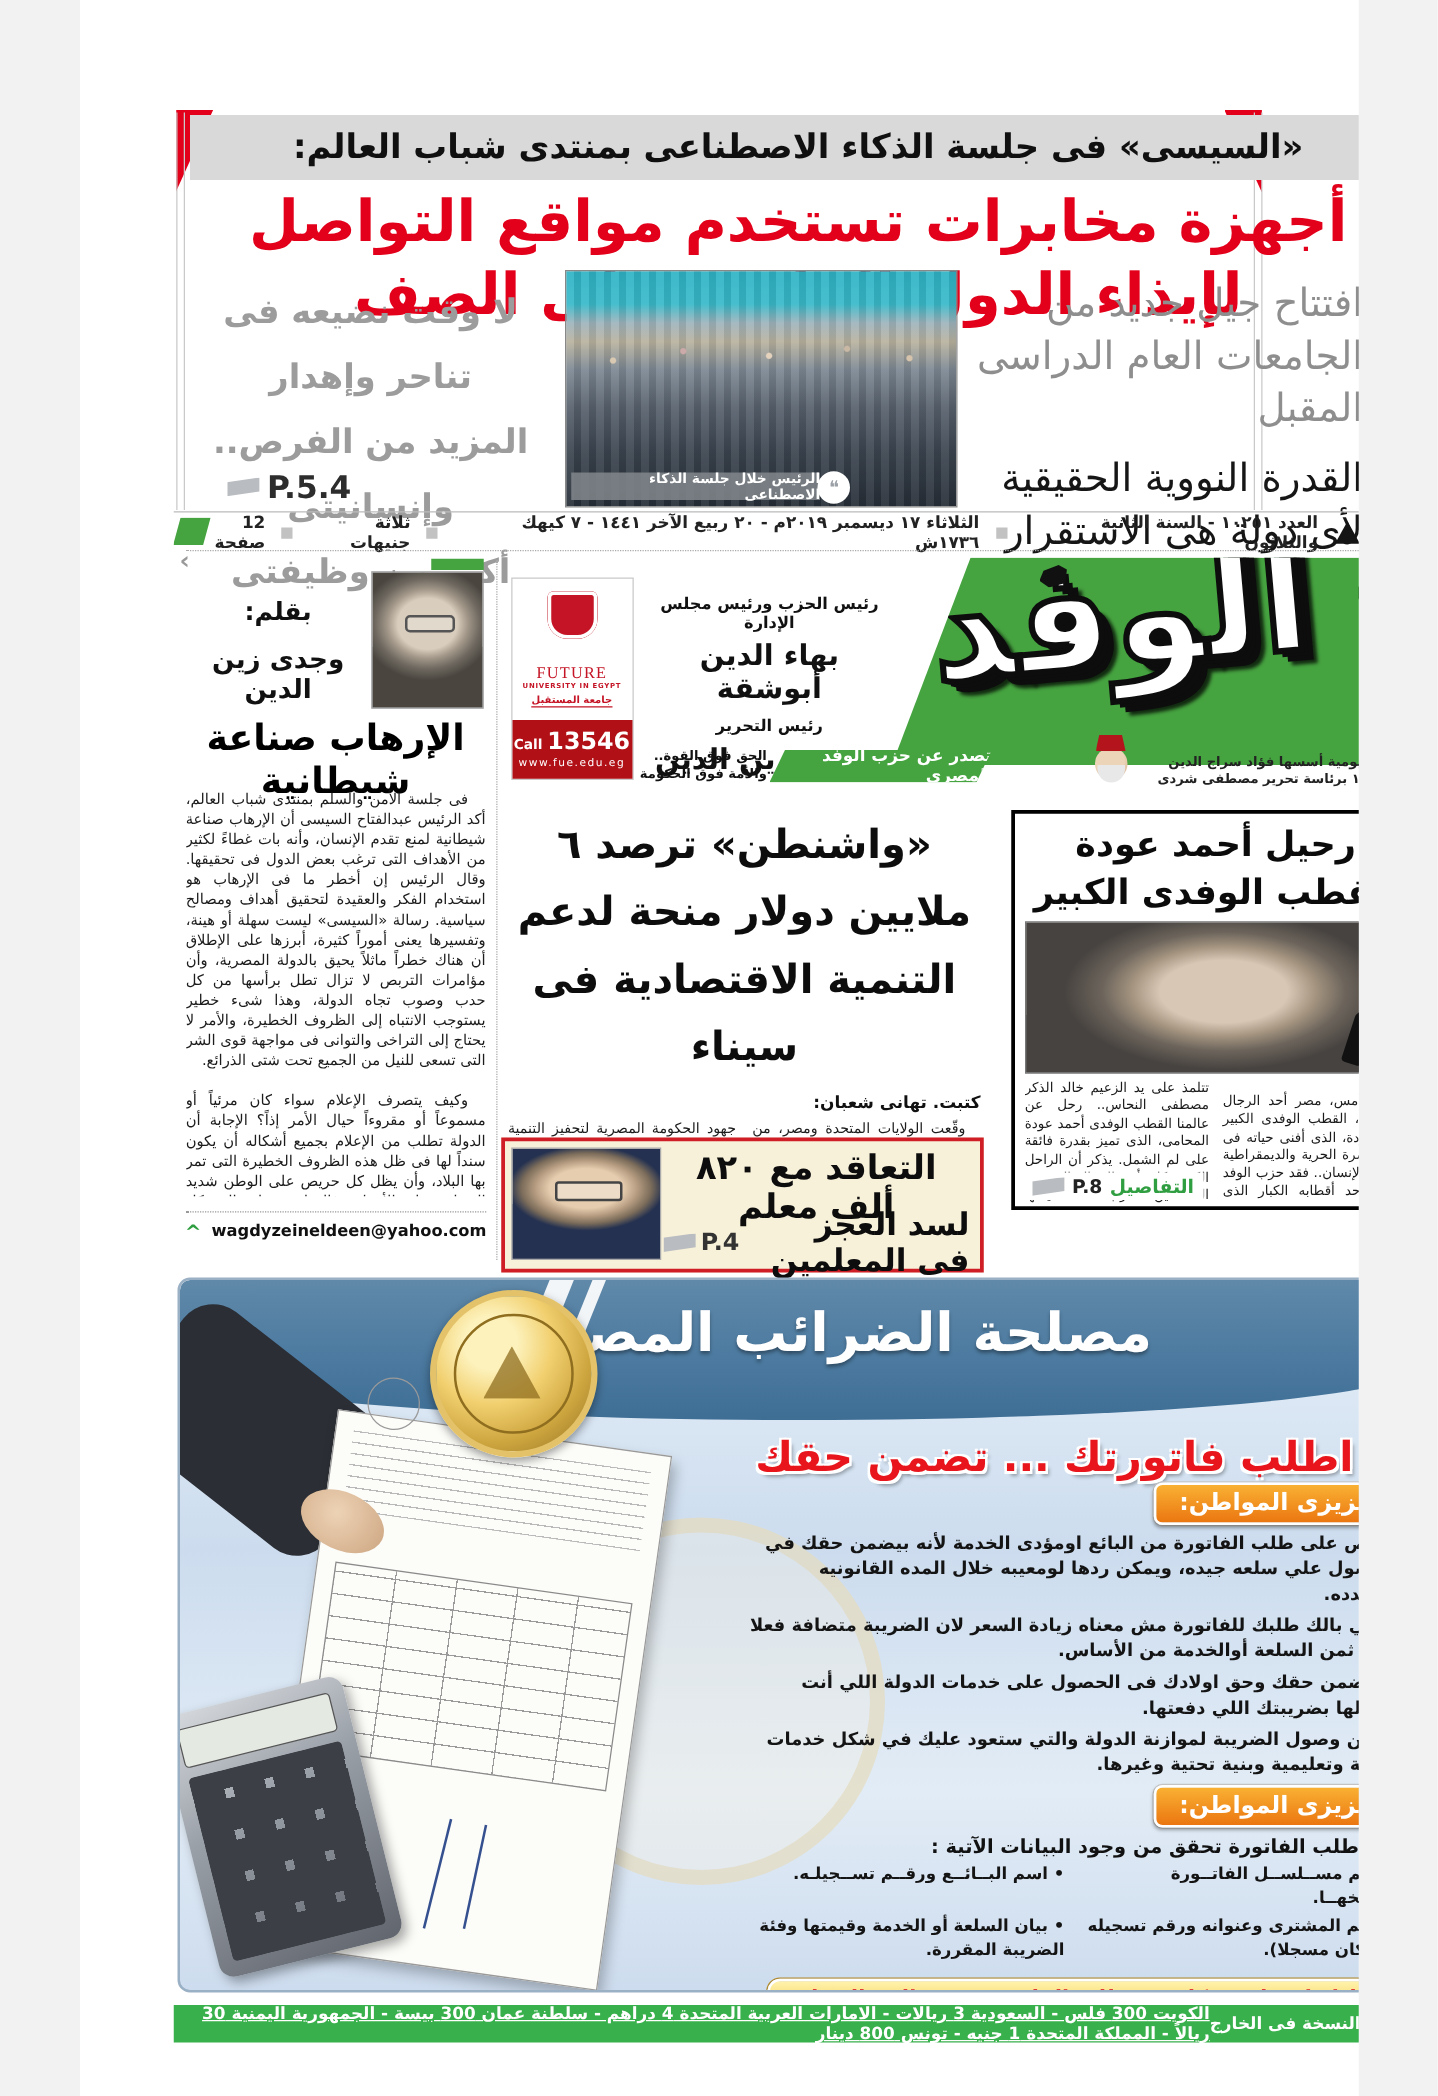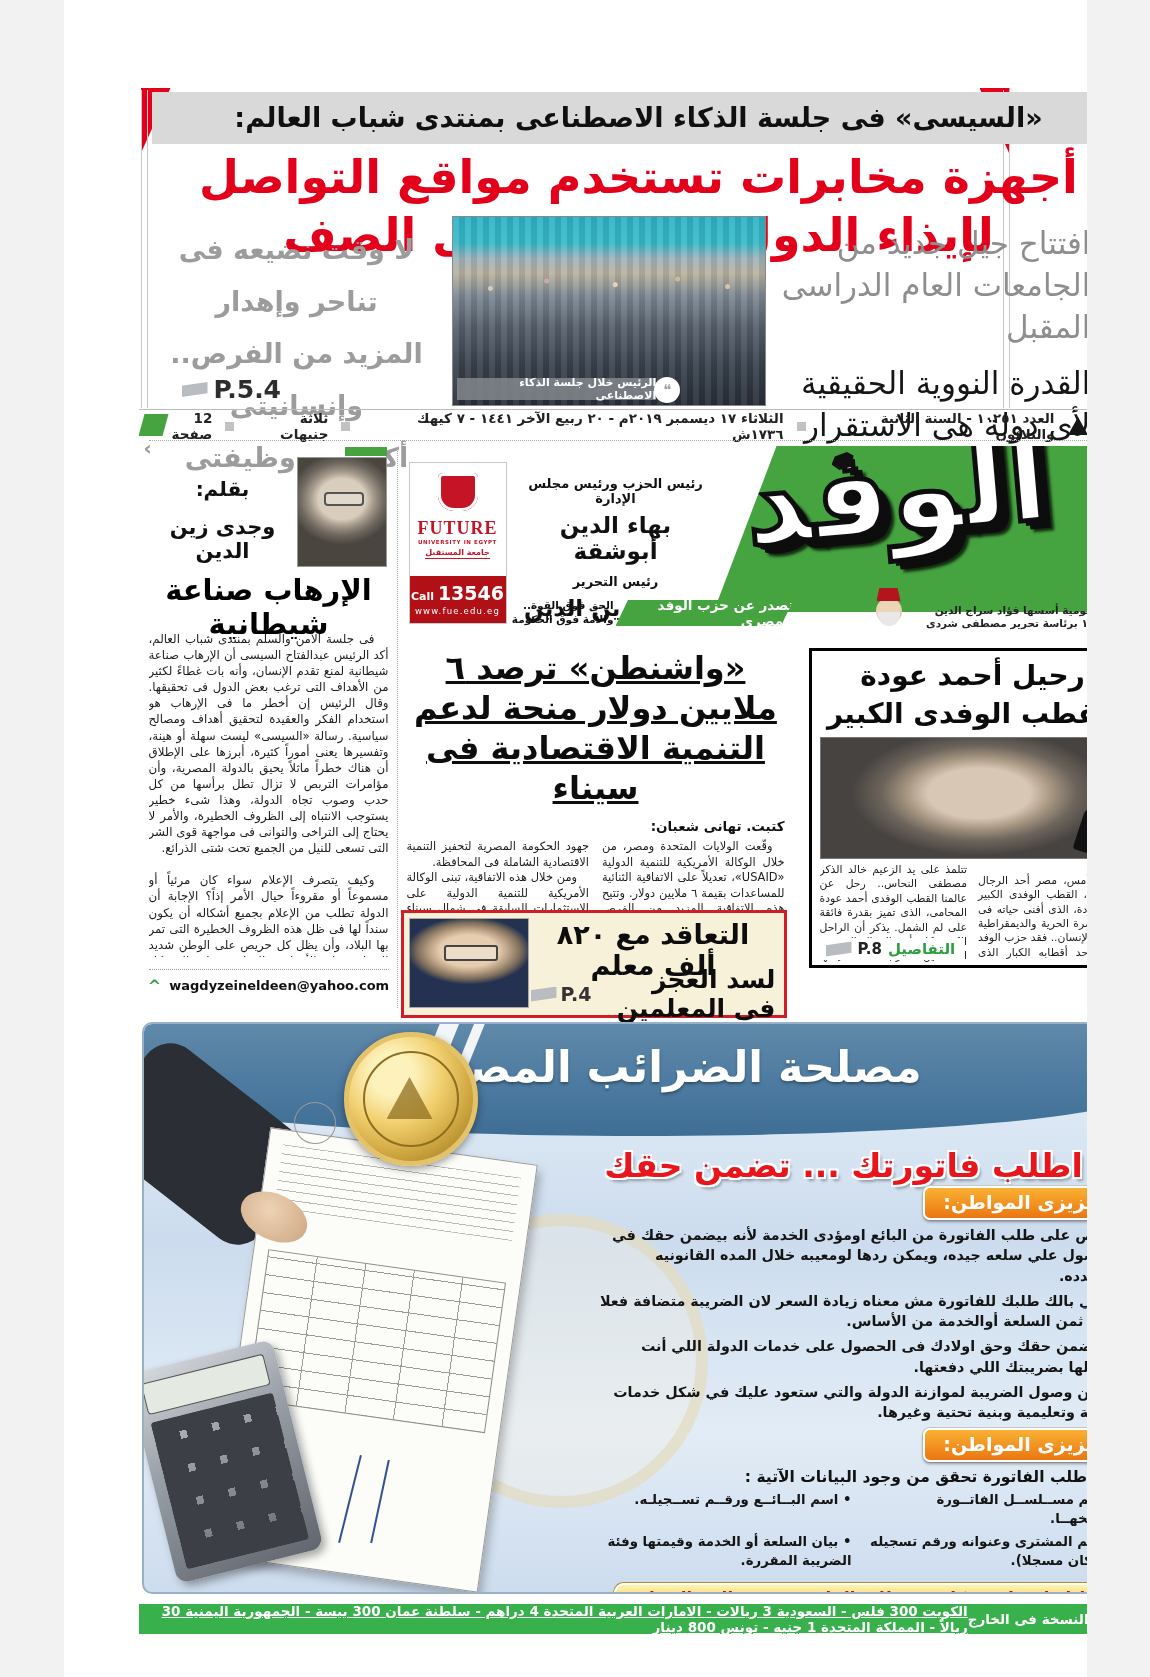--- a/index.html
+++ b/index.html
@@ -59,22 +59,22 @@
      text-shadow:5px 5px 0 #0d0d0d,9px 9px 0 #0d0d0d,12px 12px 3px rgba(0,0,0,.75);}
   .cube{position:absolute;left:118px;top:6px;width:22px;height:18px;background:#111;
      clip-path:polygon(15% 25%,70% 0,100% 20%,95% 80%,35% 100%,0 70%);}
   .names{left:452px;top:466px;width:200px;text-align:center;color:#111;}
   .names .t{font-size:13px;font-weight:bold;margin-top:10px;}
   .names .n{font-size:23px;font-weight:900;margin-top:6px;}
   .fue{left:345px;top:462px;width:96px;height:160px;background:#fff;border:1px solid #c9c9c9;
      display:flex;flex-direction:column;align-items:center;}
   .fue-crest{width:40px;height:38px;margin-top:10px;background:#c41425;border-radius:5px 5px 16px 16px;
      box-shadow:inset 0 0 0 3px #fff,inset 0 0 0 5px #c41425;}
-  .fue-name{color:#c41425;font-family:"Liberation Serif",serif;font-size:18px;font-weight:bold;
-     letter-spacing:1px;margin-top:7px;}
+  .fue-name{color:#c41425;font-family:"Liberation Serif",serif;font-size:13px;font-weight:normal;
+     letter-spacing:1px;margin-top:19px;}
   .fue-sub{color:#c41425;font-size:5.5px;font-weight:bold;letter-spacing:.6px;}
   .fue-ar{color:#c41425;font-size:8px;font-weight:bold;margin-top:3px;border-bottom:1px solid #c41425;padding-bottom:1px;}
   .fue-red{margin-top:auto;width:100%;background:#b01016;color:#fff;text-align:center;padding:6px 0 7px;}
   .fue-call{font-size:11px;font-weight:bold;}
   .fue-call b{font-size:19px;}
   .fue-site{font-size:8.5px;letter-spacing:1.2px;margin-top:2px;}
   .motto{left:438px;top:598px;width:112px;font-size:10.5px;font-weight:900;color:#111;
      line-height:14px;white-space:pre-line;}
   .ribbon{left:552px;top:600px;width:178px;height:26px;background:#46a440;color:#fff;
      clip-path:polygon(7% 0,100% 0,93% 100%,0 100%);font-size:13.5px;font-weight:bold;
@@ -103,21 +103,21 @@
   .op-body{position:absolute;left:0;top:170px;width:240px;height:342px;overflow:hidden;
      font-size:11.8px;line-height:16.1px;text-align:justify;color:#1c1c1c;}
   .op-body p{margin:16px 0 2px;text-indent:14px;}
   .op-email{position:absolute;left:0;top:524px;width:240px;border-top:1.5px dotted #999;padding-top:6px;
      display:flex;align-items:center;justify-content:center;gap:8px;
      font-size:13px;font-weight:bold;color:#111;direction:ltr;}
   .op-caret{color:#2f9e41;font-size:16px;font-weight:900;}
   .vdots{border-left:1.5px dotted #a8a8a8;width:0;}
   
   .usaid{left:343px;top:648px;width:378px;}
-  .usaid-h{font-size:32px;line-height:40px;font-weight:900;color:#0d0d0d;text-align:center;text-decoration:underline;}
+  .usaid-h{font-size:32px;line-height:54px;font-weight:900;color:#0d0d0d;text-align:center;}
   .usaid-by{font-size:13.5px;font-weight:900;color:#111;margin-top:10px;text-align:right;}
   .usaid-body{margin-top:5px;height:112px;overflow:hidden;columns:2;column-gap:13px;
      font-size:11.4px;line-height:15.6px;text-align:justify;color:#1c1c1c;}
   .usaid-body p{margin:0;text-indent:12px;}
   
   .tbox{left:337px;top:910px;width:380px;height:102px;border:3px solid #cf1e26;background:#f8f1da;}
   .tbox-photo{position:absolute;left:5px;top:5px;width:118px;height:88px;border:1px solid #aaa;
      background:radial-gradient(ellipse 55% 40% at 50% 36%,#e6cdb0 0 45%,#b99f83 62%,#7b6c5a 80%,#243150 96%),
                 linear-gradient(180deg,#e8e4da 0 50%,#1e2c4e 50% 100%);}
   .tbox-photo::after{content:"";position:absolute;left:34px;top:26px;width:50px;height:12px;

